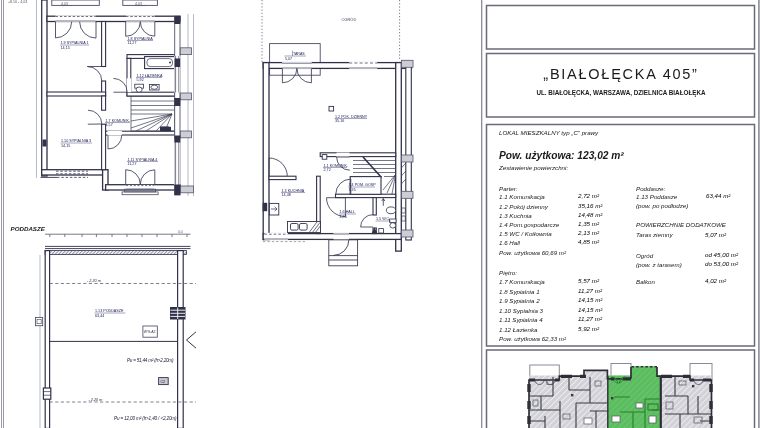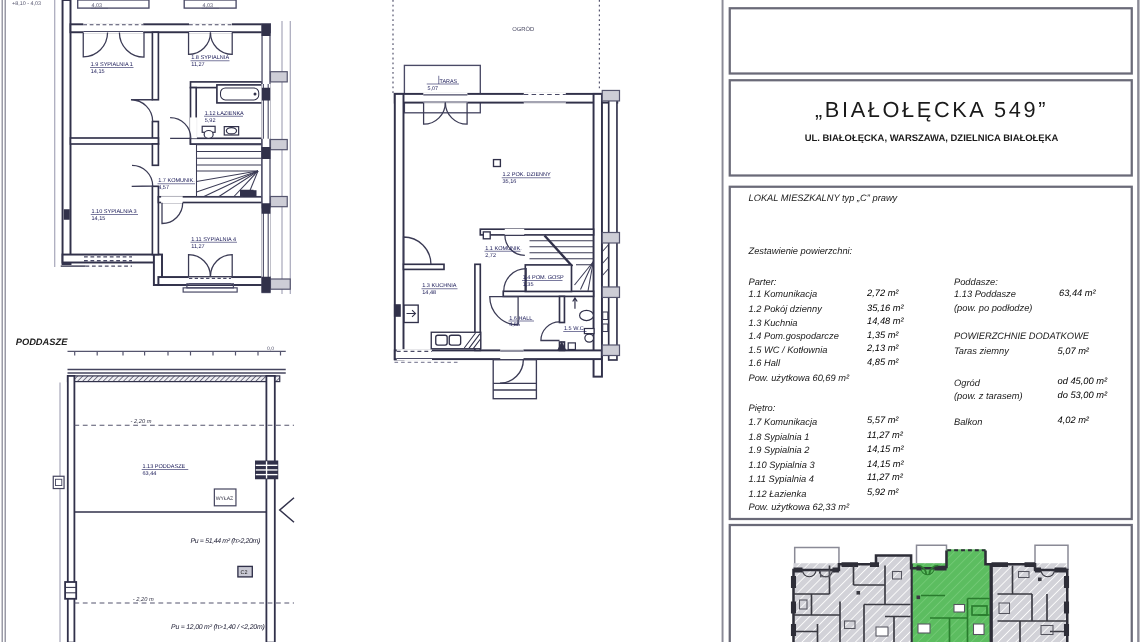--- a/index.html
+++ b/index.html
@@ -535,23 +535,24 @@
 
 <rect x="158.6" y="377.6" width="9.6" height="7" fill="#c9c9d4" stroke="#31314a" stroke-width="0.9"></rect>
 <text x="160.4" y="382.8" font-family="Liberation Sans, sans-serif" font-size="3.6" fill="#111">C2</text>
 
 <rect x="43.4" y="388" width="7.4" height="11.2" fill="#fff" stroke="#31314a" stroke-width="1.2"></rect>
 <line x1="43.4" y1="391.6" x2="50.8" y2="391.6" stroke="#31314a" stroke-width="0.7"></line>
 <line x1="43.4" y1="395.2" x2="50.8" y2="395.2" stroke="#31314a" stroke-width="0.7"></line>
 </g>
 </svg>
 
-<div class="t" style="left:487px;top:66px;width:268px;text-align:center;font-style:normal;font-size:14.5px;letter-spacing:1.75px;">„BIAŁOŁĘCKA 549”</div>
+<div class="t" style="left:487px;top:66px;width:268px;text-align:center;font-style:normal;font-size:14.5px;letter-spacing:1.75px;">„BIAŁOŁĘCKA 405”</div>
 <div class="t" style="left:487px;top:89px;width:268px;text-align:center;font-style:normal;font-weight:bold;font-size:6.3px;letter-spacing:0;">UL. BIAŁOŁĘCKA, WARSZAWA, DZIELNICA BIAŁOŁĘKA</div>
 <div class="t r" style="left:499px;top:128px;">LOKAL MIESZKALNY typ „C” prawy</div>
+<div class="t" style="left:499px;top:150px;font-weight:bold;font-size:10.2px;">Pow. użytkowa: 123,02 m²</div>
 <div class="t r" style="left:499px;top:163px;">Zestawienie powierzchni:</div>
 
 <div class="t r" style="left:499px;top:184px;">Parter:</div>
 <div class="t r" style="left:499px;top:192px;">1.1 Komunikacja</div>
     <div class="v" style="left:578px;top:191px;">2,72 m²</div>
 <div class="t r" style="left:499px;top:201.5px;">1.2 Pokój dzienny</div>
     <div class="v" style="left:578px;top:200.5px;">35,16 m²</div>
 <div class="t r" style="left:499px;top:210.5px;">1.3 Kuchnia</div>
     <div class="v" style="left:578px;top:209.5px;">14,48 m²</div>
 <div class="t r" style="left:499px;top:219.5px;">1.4 Pom.gospodarcze</div>

